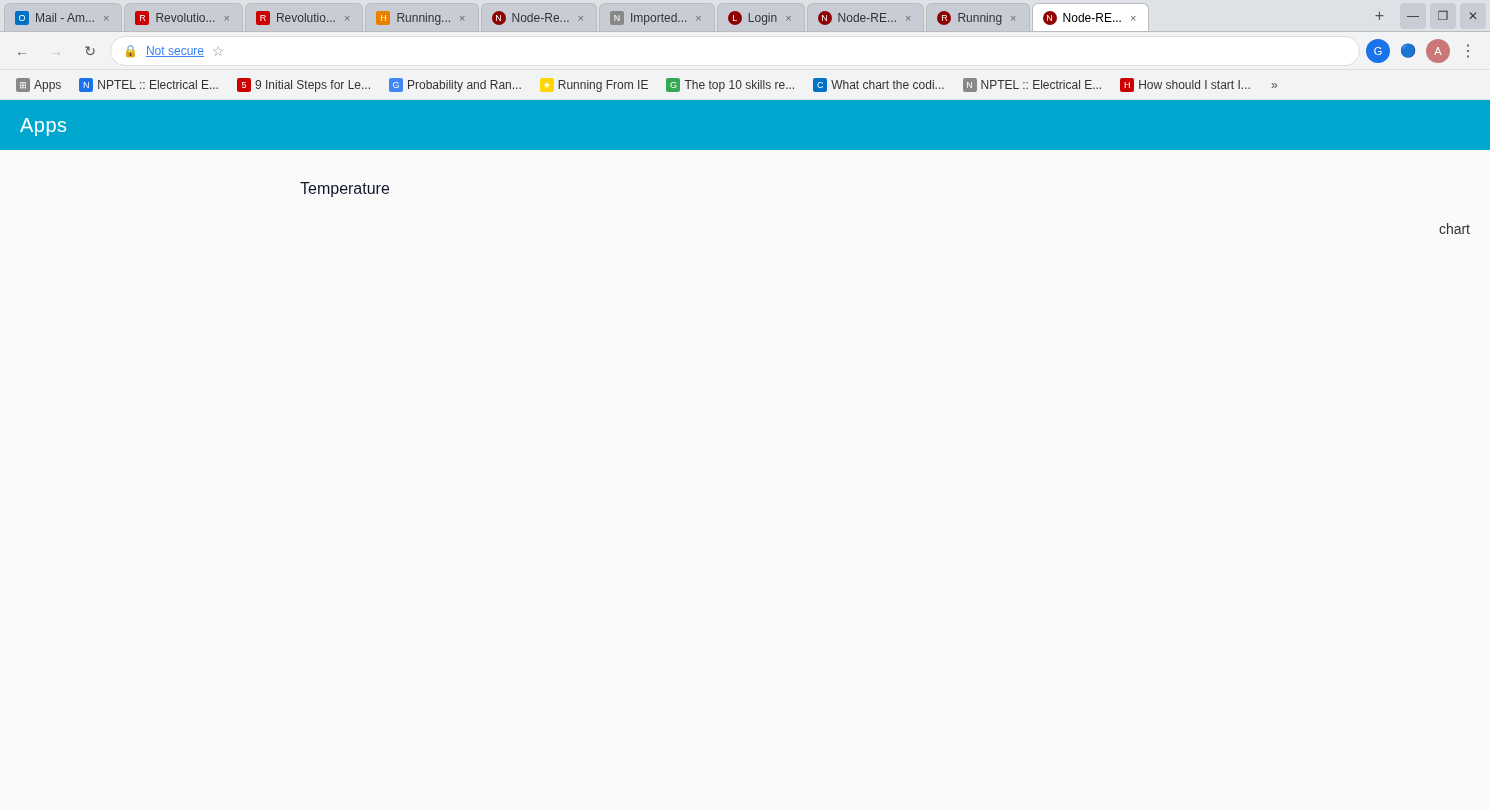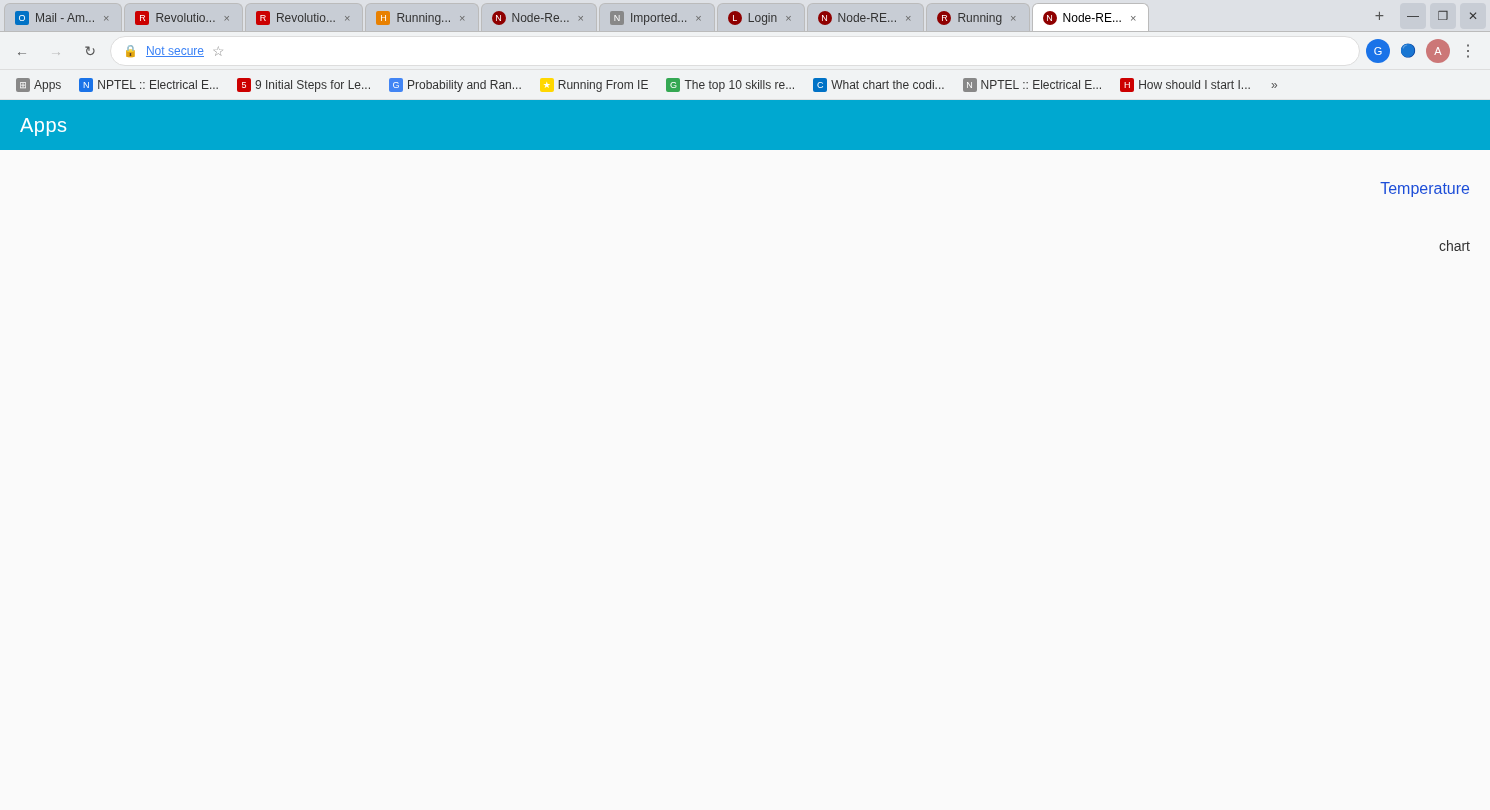--- a/index.html
+++ b/index.html
@@ -285,24 +285,23 @@
     }
 
     
     .page-content {
       background: #fafafa;
       padding: 30px 20px 20px 300px;
       min-height: calc(810px - 32px - 38px - 30px - 50px);
     }
 
     .widget-title {
-      color: #1d4ed8;
+      color: #0f172a;
       font-size: 16px;
-      margin-bottom: 20px;
-      text-align: right;
+      margin-bottom: 3px;
     }
 
     .chart-placeholder {
       text-align: right;
       padding: 20px 0;
       font-size: 14px;
       color: #333;
     }
 
     

